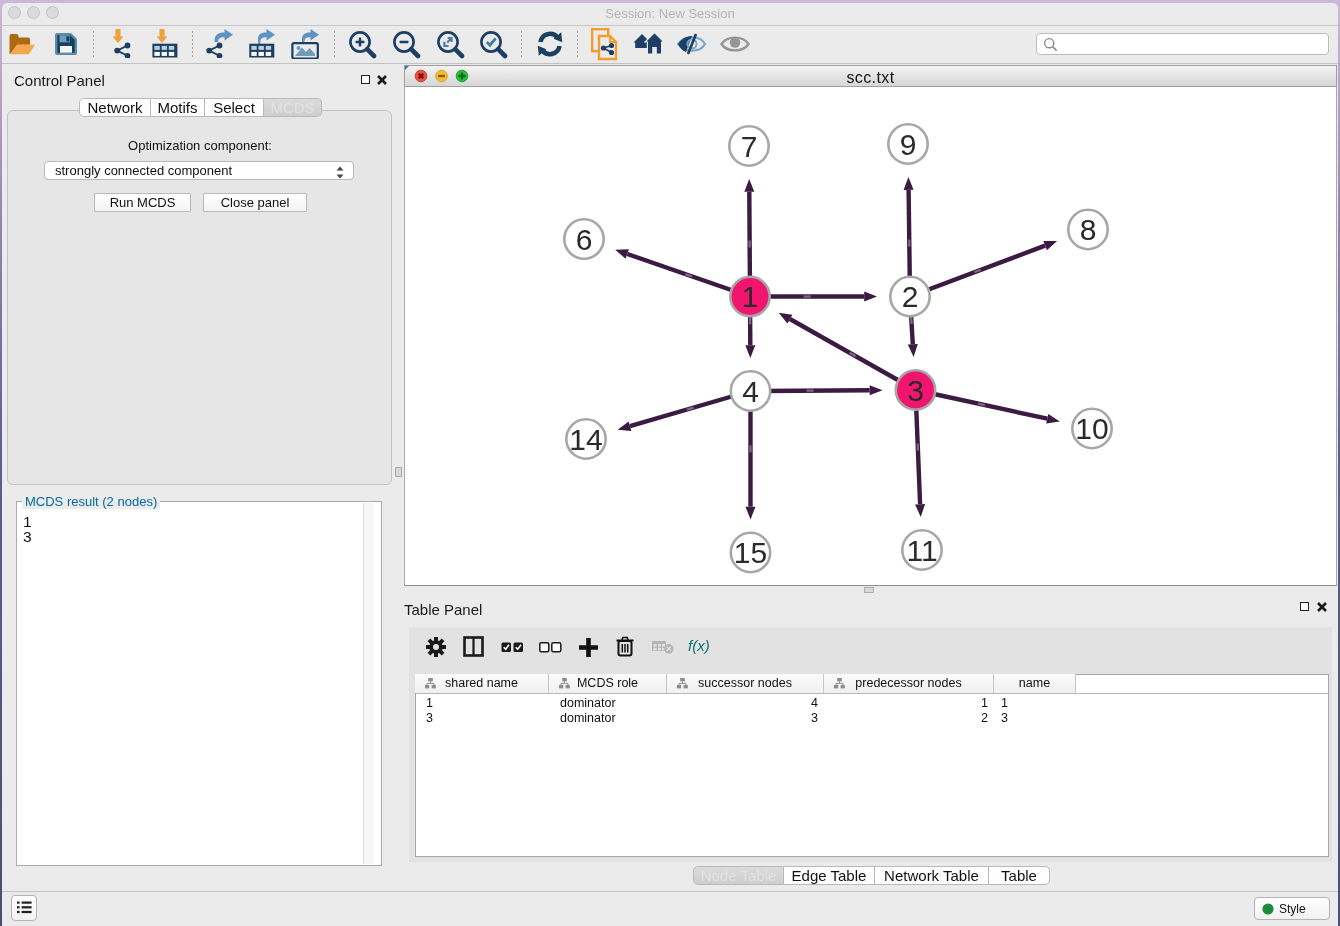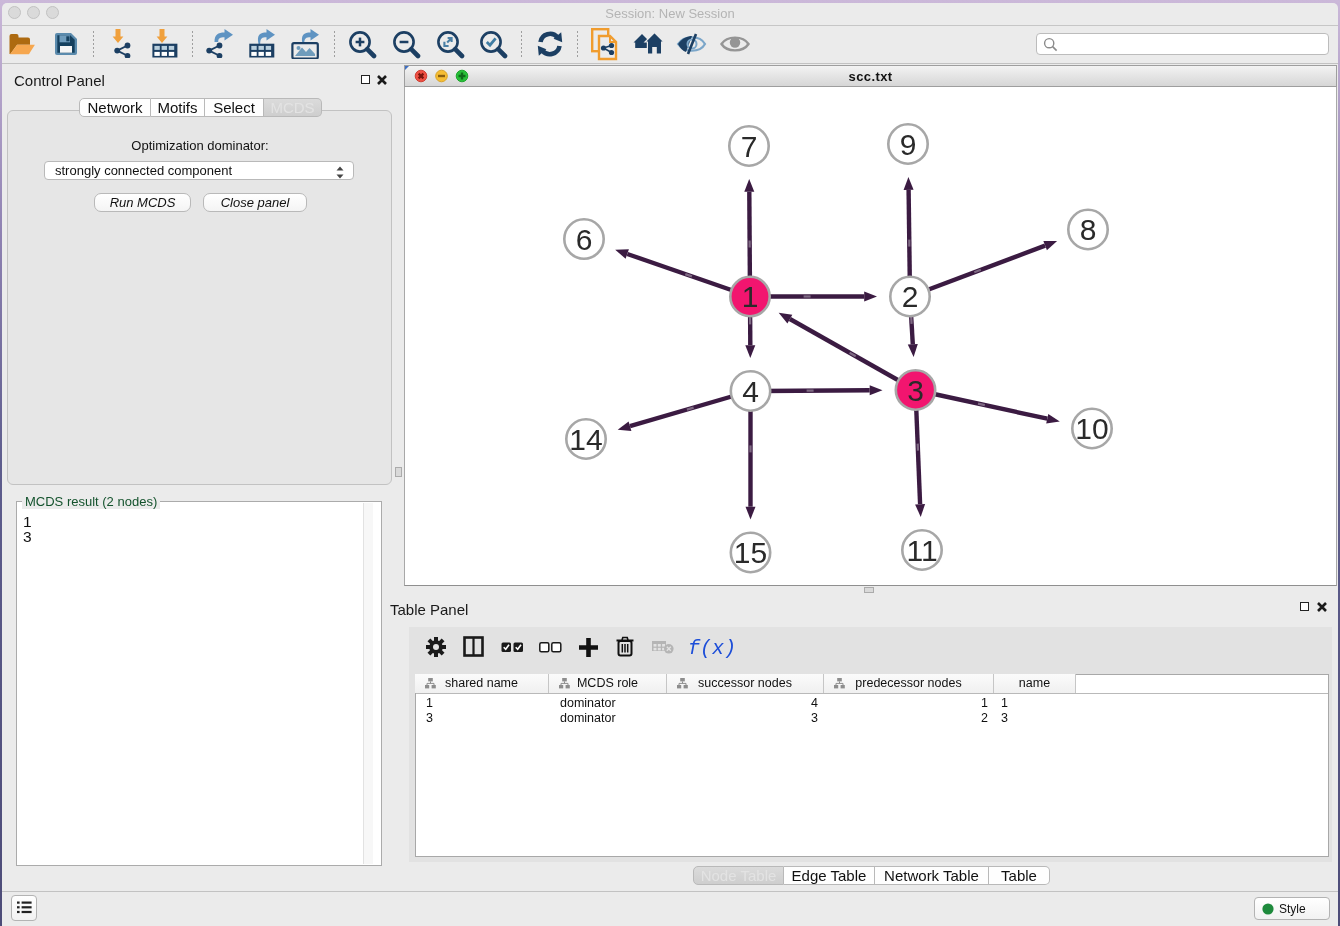--- a/index.html
+++ b/index.html
@@ -14,27 +14,27 @@
 #search { position:absolute; left:1036px; top:33px; width:293px; height:22px; background:#fff;
   border:1px solid #bcbcbc; border-radius:4px; }
 #tabcontent { position:absolute; left:7px; top:110px; width:385px; height:375px; background:#e6e6e6;
   border:1px solid #c2c2c2; border-radius:6px; }
 .tabrow { position:absolute; display:flex; height:19px; }
 .tab { font-size:15px; color:#111; background:#fefefe; border:1px solid #b9b9b9; border-left:none;
   display:flex; align-items:center; justify-content:center; }
 .tab.first { border-left:1px solid #b9b9b9; border-radius:5px 0 0 5px; }
 .tab.last { border-radius:0 5px 5px 0; }
 .tab.sel { background:linear-gradient(#dbdbdb,#cecece); color:#e3e3e3; }
-.btn { position:absolute; background:linear-gradient(#ffffff,#f4f4f4); border:1px solid #b9b9b9; border-radius:7px;
-  font-size:13px; color:#111; display:flex; align-items:center; justify-content:center;font-style:italic; }
+.btn { position:absolute; background:linear-gradient(#ffffff,#f4f4f4); border:1px solid #b9b9b9; border-radius:1px;
+  font-size:13px; color:#111; display:flex; align-items:center; justify-content:center; }
 #fieldset { position:absolute; left:16px; top:501px; width:366px; height:365px; background:#fff; border:1px solid #ababab; }
-#fieldlegend { position:absolute; left:22px; top:494px; background:#ebebeb; padding:0 3px; font-size:13px; color:#14532d; }
+#fieldlegend { position:absolute; left:22px; top:494px; background:#ebebeb; padding:0 3px; font-size:13px; color:#0369a1; }
 #nettitle { position:absolute; left:404px; top:65px; width:933px; height:22px; background:linear-gradient(#f3f3f3,#d6d6d6);
   border:1px solid #9e9e9e; }
-#nettitle .t { position:absolute; width:100%; text-align:center; top:3px; font-size:13px; font-weight:bold; color:#111; letter-spacing:0.4px; }
+#nettitle .t { position:absolute; width:100%; text-align:center; top:3px; font-size:16px; font-weight:normal; color:#111; letter-spacing:0.4px; }
 #canvas { position:absolute; left:404px; top:87px; width:933px; height:499px; background:#fff;
   border-left:1px solid #a8a8a8; border-right:1px solid #a8a8a8; border-bottom:1px solid #8f8f8f; }
 #ttoolbarbg { position:absolute; left:409px; top:627px; width:923px; height:235px; background:#e2e2e2; }
 #tablebox { position:absolute; left:415px; top:674px; width:914px; height:183px; background:#fff; border:1px solid #a8a8a8; }
 .hcell { position:absolute; top:674px; height:19px; background:linear-gradient(#fbfbfb,#f0f0f0); border-right:1px solid #c6c6c6;
   font-size:12.5px; color:#111; text-align:center; line-height:19px; }
 #theadline { position:absolute; left:416px; top:693px; width:912px; height:1px; background:#b9b9b9; }
 .cell { position:absolute; font-size:12.5px; color:#111; }
 .winbtn { position:absolute; background:linear-gradient(#ffffff,#f2f2f2); border:1px solid #b3b3b3; border-radius:4px; }
 .paneltitle { position:absolute; font-size:15px; color:#1a1a1a; }
@@ -168,21 +168,21 @@
 <svg style="position:absolute;left:376px;top:74px" width="12" height="12" viewBox="0 0 12 12">
     <path d="M2 2 L10 10 M10 2 L2 10" stroke="#1a1a1a" stroke-width="2.6"></path>
   </svg>
 <div id="tabcontent"></div>
 <div class="tabrow" style="left:79px;top:98px">
   <div class="tab first" style="width:72px">Network</div>
   <div class="tab" style="width:54px">Motifs</div>
   <div class="tab" style="width:59px">Select</div>
   <div class="tab sel last" style="width:58px">MCDS</div>
 </div>
-<div class="abs" style="left:0;top:138px;width:400px;text-align:center;font-size:13px;color:#111">Optimization dominator:</div>
+<div class="abs" style="left:0;top:138px;width:400px;text-align:center;font-size:13px;color:#111">Optimization component:</div>
 <div class="abs" style="left:44px;top:161px;width:310px;height:19px;background:#fff;border:1px solid #b9b9b9;border-radius:4px;font-size:13px;color:#111;line-height:17px;padding-left:10px">strongly connected component
   <svg style="position:absolute;right:8px;top:3px" width="10" height="15" viewBox="0 0 10 15">
       <path d="M1.5 5.5 L5 1.5 L8.5 5.5 Z M1.5 9.5 L5 13.5 L8.5 9.5 Z" fill="#444"></path>
     </svg>
 </div>
 <div class="btn" style="left:94px;top:193px;width:97px;height:19px">Run MCDS</div>
 <div class="btn" style="left:203px;top:193px;width:104px;height:19px">Close panel</div>
 <div id="fieldset">
   <div class="abs" style="left:346px;top:1px;width:10px;height:361px;background:#f7f7f7;border-left:1px solid #e2e2e2"></div>
   <div class="abs" style="left:6px;top:12px;font-size:15.5px;color:#111;line-height:15px">1<br>3</div>
@@ -266,21 +266,21 @@
 <circle cx="687.0" cy="341.5" r="19.7" fill="#ffffff" stroke="#a7a7a7" stroke-width="2.6"></circle>
 <text x="687.0" y="352.0" font-size="30" fill="#2a2a2a" text-anchor="middle">10</text>
 <circle cx="517.0" cy="463.0" r="19.7" fill="#ffffff" stroke="#a7a7a7" stroke-width="2.6"></circle>
 <text x="517.0" y="473.5" font-size="30" fill="#2a2a2a" text-anchor="middle">11</text>
 <circle cx="181.0" cy="352.0" r="19.7" fill="#ffffff" stroke="#a7a7a7" stroke-width="2.6"></circle>
 <text x="181.0" y="362.5" font-size="30" fill="#2a2a2a" text-anchor="middle">14</text>
 <circle cx="345.5" cy="465.5" r="19.7" fill="#ffffff" stroke="#a7a7a7" stroke-width="2.6"></circle>
 <text x="345.5" y="476.0" font-size="30" fill="#2a2a2a" text-anchor="middle">15</text>
   </svg>
 
-<div class="paneltitle" style="left:390px;top:601px">Table Panel</div>
+<div class="paneltitle" style="left:404px;top:601px">Table Panel</div>
 <div class="sq" style="left:1300px;top:602px"></div>
 <svg style="position:absolute;left:1316px;top:601px" width="12" height="12" viewBox="0 0 12 12">
     <path d="M2 2 L10 10 M10 2 L2 10" stroke="#1a1a1a" stroke-width="2.6"></path>
   </svg>
 <div id="ttoolbarbg"></div>
 <svg style="position:absolute;left:426px;top:637px" width="20" height="20" viewBox="0 0 20 20">
     <g transform="translate(10 10)">
       <rect x="-2" y="-10" width="4" height="20" transform="rotate(0 0 0)" fill="#1a1a1a"></rect>
       <rect x="-2" y="-10" width="4" height="20" transform="rotate(45 0 0)" fill="#1a1a1a"></rect>
       <rect x="-2" y="-10" width="4" height="20" transform="rotate(90 0 0)" fill="#1a1a1a"></rect>
@@ -320,21 +320,21 @@
       <rect x="1.5" y="4" width="3" height="2.6" fill="#e3e3e3"></rect>
       <rect x="5.8" y="4" width="3" height="2.6" fill="#e3e3e3"></rect>
       <rect x="10.1" y="4" width="3" height="2.6" fill="#e3e3e3"></rect>
       <rect x="1.5" y="7.8" width="3" height="2.6" fill="#e3e3e3"></rect>
       <rect x="5.8" y="7.8" width="3" height="2.6" fill="#e3e3e3"></rect>
       <rect x="10.1" y="7.8" width="3" height="2.6" fill="#e3e3e3"></rect>
       <circle cx="16.8" cy="8.8" r="4.8"></circle>
     </g>
     <path d="M14.8 6.8 L18.8 10.8 M18.8 6.8 L14.8 10.8" stroke="#e3e3e3" stroke-width="1.3"></path>
   </svg>
-<div class="abs" style="left:688px;top:637px;font-family:Liberation Mono, monospace;font-style:italic;font-size:20px;color:#1d4ed8">f(x)</div>
+<div class="abs" style="left:688px;top:637px;font-family:Liberation Sans, sans-serif;font-style:italic;font-size:15px;color:#0f766e">f(x)</div>
 <div id="tablebox"></div>
 <div class="hcell" style="left:415px;width:134px">shared name</div>
 <svg style="position:absolute;left:425px;top:678px" width="11" height="11" viewBox="0 0 11 11">
     <g fill="#8d8d8d">
       <rect x="3.2" y="0" width="4.6" height="3.4"></rect>
       <rect x="0" y="7" width="4.2" height="3.4"></rect>
       <rect x="6.6" y="7" width="4.2" height="3.4"></rect>
     </g>
     <path d="M5.5 3.4 L5.5 5.4 M2 7 L2 5.4 L9 5.4 L9 7" stroke="#8d8d8d" stroke-width="1" fill="none"></path>
   </svg>

